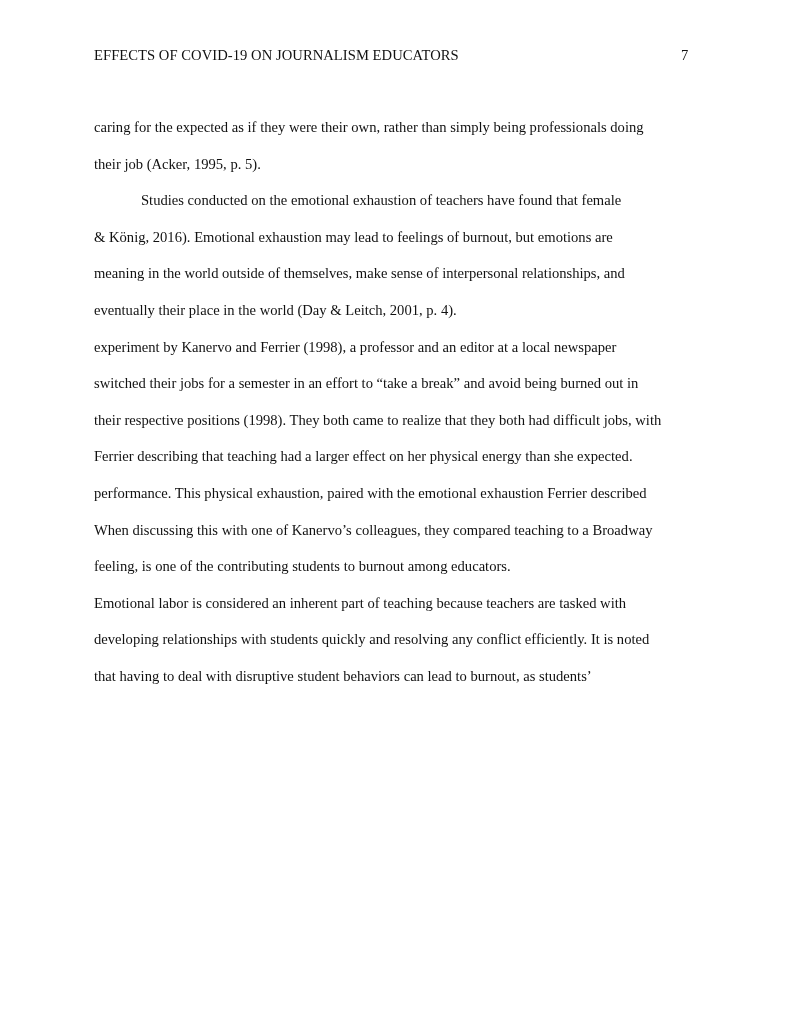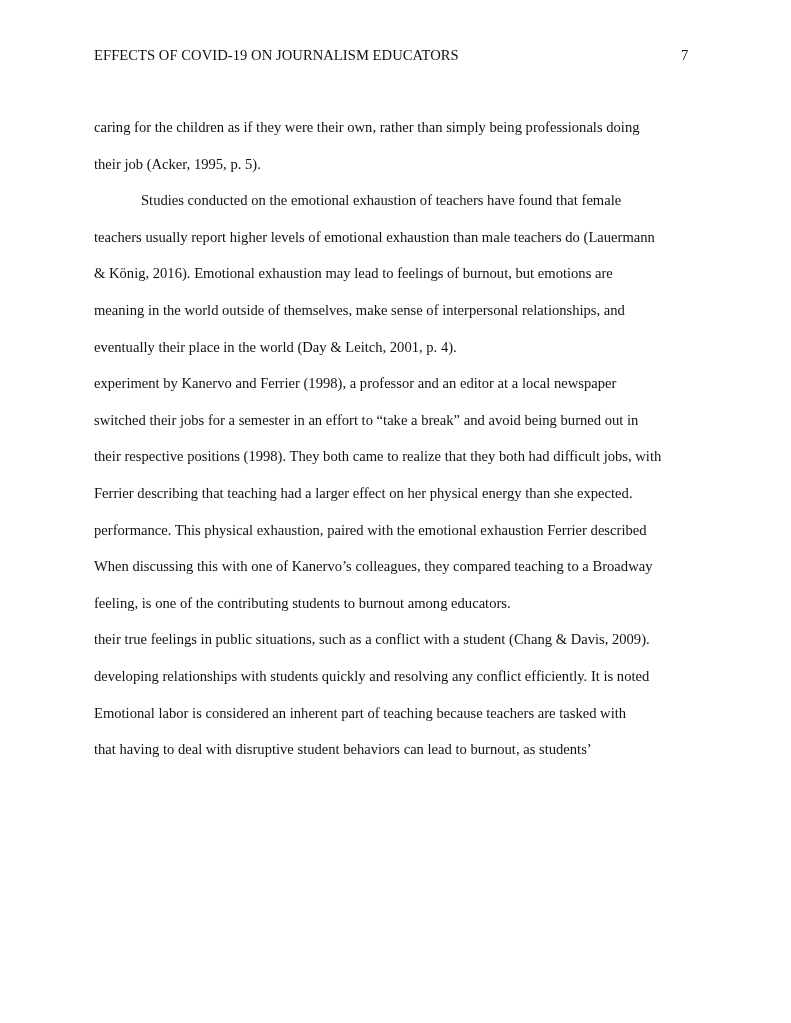--- a/index.html
+++ b/index.html
@@ -60,43 +60,41 @@
 <body>
 
 <div class="page">
 
   <div class="running-head">EFFECTS OF COVID-19 ON JOURNALISM EDUCATORS</div>
   <div class="page-number">7</div>
 
   <div class="body-text">
 
     <p class="para">
-      <span class="line">caring for the children as if they were their own, rather than simply being professionals doing</span>
+      <span class="line">caring for the expected as if they were their own, rather than simply being professionals doing</span>
       <span class="line">their job (Acker, 1995, p. 5).</span>
     </p>
 
     <p class="para">
       <span class="line indent">Studies conducted on the emotional exhaustion of teachers have found that female</span>
-      <span class="line">teachers usually report higher levels of emotional exhaustion than male teachers do (Lauermann</span>
       <span class="line">&amp; König, 2016). Emotional exhaustion may lead to feelings of burnout, but emotions are</span>
       <span class="line">meaning in the world outside of themselves, make sense of interpersonal relationships, and</span>
       <span class="line">eventually their place in the world (Day &amp; Leitch, 2001, p. 4).</span>
     </p>
 
     <p class="para">
       <span class="line">experiment by Kanervo and Ferrier (1998), a professor and an editor at a local newspaper</span>
       <span class="line">switched their jobs for a semester in an effort to “take a break” and avoid being burned out in</span>
       <span class="line">their respective positions (1998). They both came to realize that they both had difficult jobs, with</span>
       <span class="line">Ferrier describing that teaching had a larger effect on her physical energy than she expected.</span>
       <span class="line">performance. This physical exhaustion, paired with the emotional exhaustion Ferrier described</span>
       <span class="line">When discussing this with one of Kanervo’s colleagues, they compared teaching to a Broadway</span>
       <span class="line">feeling, is one of the contributing students to burnout among educators.</span>
     </p>
 
     <p class="para">
-      <span class="line">their true feelings in public situations, such as a conflict with a student (Chang &amp; Davis, 2009).</span>
+      <span class="line">Emotional labor is considered an inherent part of teaching because teachers are tasked with</span>
       <span class="line">developing relationships with students quickly and resolving any conflict efficiently. It is noted</span>
-      <span class="line">Emotional labor is considered an inherent part of teaching because teachers are tasked with</span>
       <span class="line">that having to deal with disruptive student behaviors can lead to burnout, as students’</span>
     </p>
 
   </div>
 </div>
 
 </body></html>

